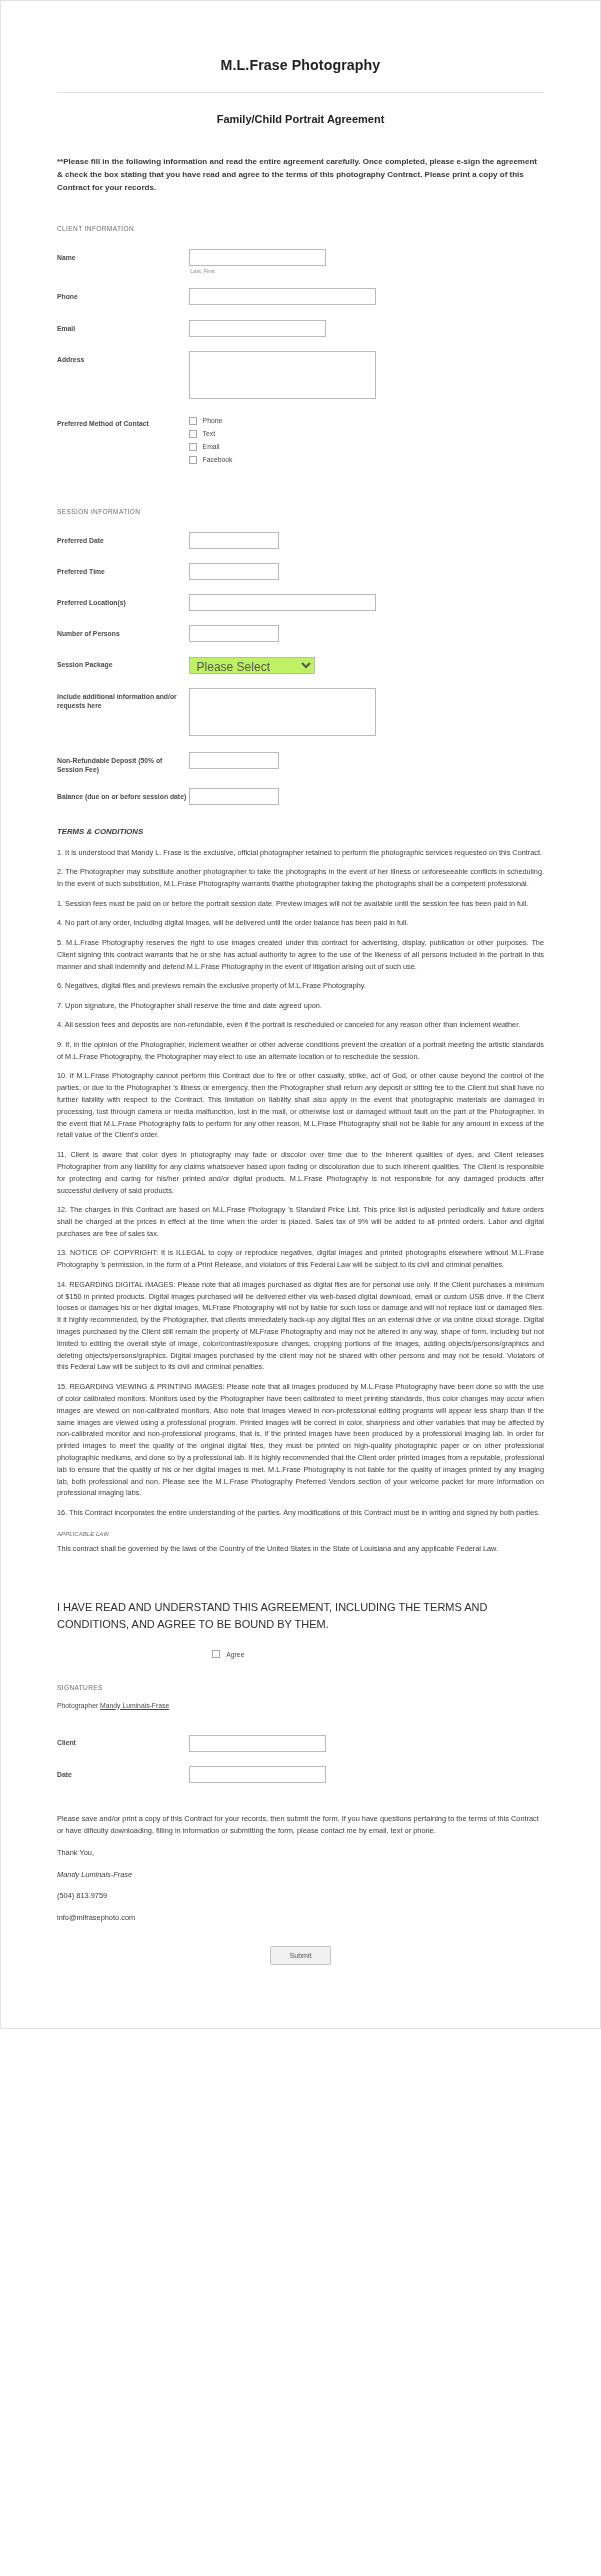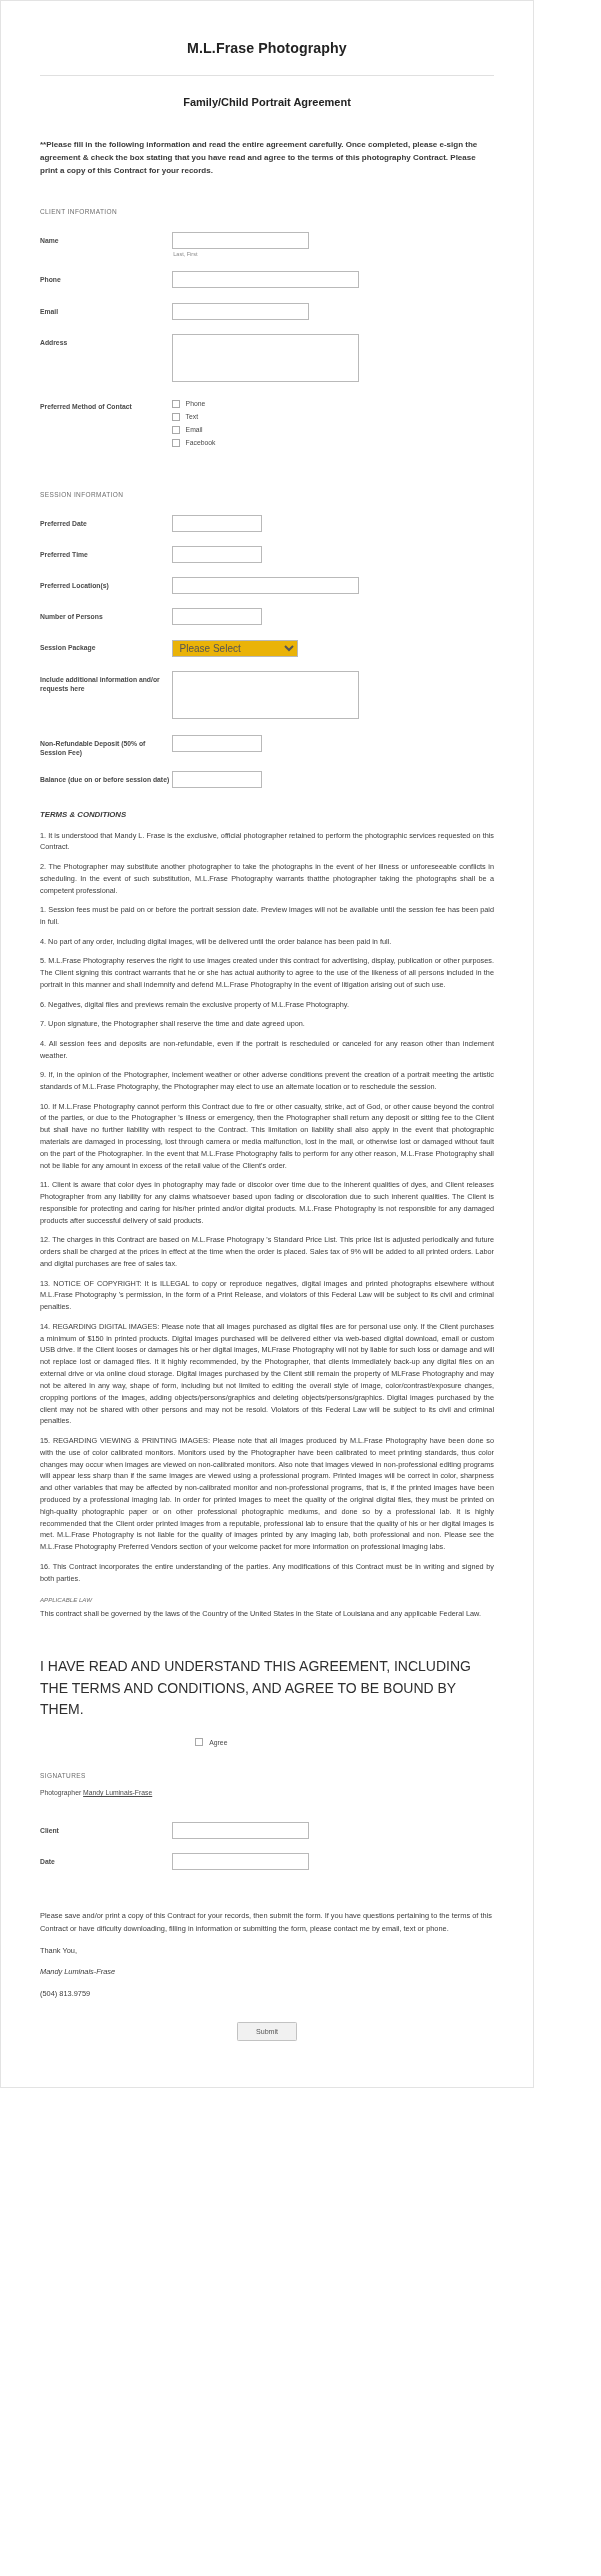--- a/index.html
+++ b/index.html
@@ -6,23 +6,23 @@
     margin: 0;
     padding: 0;
     background: #ffffff;
   }
   body {
     width: 601px;
     font-family: "Liberation Sans", sans-serif;
     color: #333333;
   }
   .page {
-    width: 534px;
+    width: 601px;
     box-sizing: border-box;
-    padding: 0;
+    padding: 17px;
     background: #ffffff;
     border: 0.6px solid #e3e3e3;
   }
   .inner {
     padding: 26px 39px 39px 39px;
   }
   .doc-title {
     text-align: center;
     font-size: 14.2px;
     font-weight: bold;
@@ -125,23 +125,23 @@
   }
   .check-label {
     font-size: 6.8px;
     color: #4a4a4a;
   }
   select.sel {
     box-sizing: border-box;
     width: 126px;
     height: 17px;
     border: 0.6px solid #b9b9b9;
-    background: #eab308;
+    background: #bef264;
     font-family: "Liberation Sans", sans-serif;
-    font-size: 10px;
+    font-size: 12px;
     color: #555;
     padding: 1.3px 2.6px;
     outline: none;
   }
   .terms-head {
     font-size: 7.8px;
     font-style: italic;
     font-weight: bold;
     color: #3a3a3a;
     margin: 22px 0 10.3px 0;
@@ -153,24 +153,24 @@
     margin: 0 0 7.8px 0;
     text-align: justify;
   }
   .applicable-law {
     font-size: 6.1px;
     font-style: italic;
     color: #6d6d6d;
     margin: 11.6px 0 5.2px 0;
   }
   .agree-block {
-    font-size: 14px;
+    font-size: 11px;
     line-height: 1.55;
     color: #2f2f2f;
-    margin: 36px 0 17px 0;
+    margin: 45px 0 17px 0;
   }
   .agree-check {
     display: flex;
     align-items: center;
     gap: 6.5px;
     margin: 13px 0 26px 155px;
   }
   .sig-head {
     font-size: 6.5px;
     letter-spacing: 0.4px;
@@ -184,21 +184,21 @@
     margin-bottom: 26px;
   }
   .sig-name {
     text-decoration: underline;
     color: #4a4a4a;
   }
   .closing {
     font-size: 7.4px;
     line-height: 1.7;
     color: #3c3c3c;
-    margin-top: 40px;
+    margin-top: 30px;
   }
   .closing p { margin: 0 0 9px 0; }
   .italic-name {
     font-style: italic;
   }
   .submit-wrap {
     text-align: center;
     margin-top: 22px;
     margin-bottom: 6.5px;
   }
@@ -393,20 +393,21 @@
       <div class="field-control">
         <input class="txt w-long" type="text" value="" style="">
       </div>
     </div>
 
     <div class="closing">
       <p>Please save and/or print a copy of this Contract for your records, then submit the form. If you have questions pertaining to the terms of this Contract or have dificulty downloading, filling in information or submitting the form, please contact me by email, text or phone.</p>
       <p>Thank You,</p>
       <p class="italic-name">Mandy Luminais-Frase</p>
       <p>(504) 813.9759</p>
+      <p>info@mlfrasephoto.com</p>
     </div>
 
     <div class="submit-wrap">
       <button class="submit">Submit</button>
     </div>
 
   </div>
 </div>
 
 

